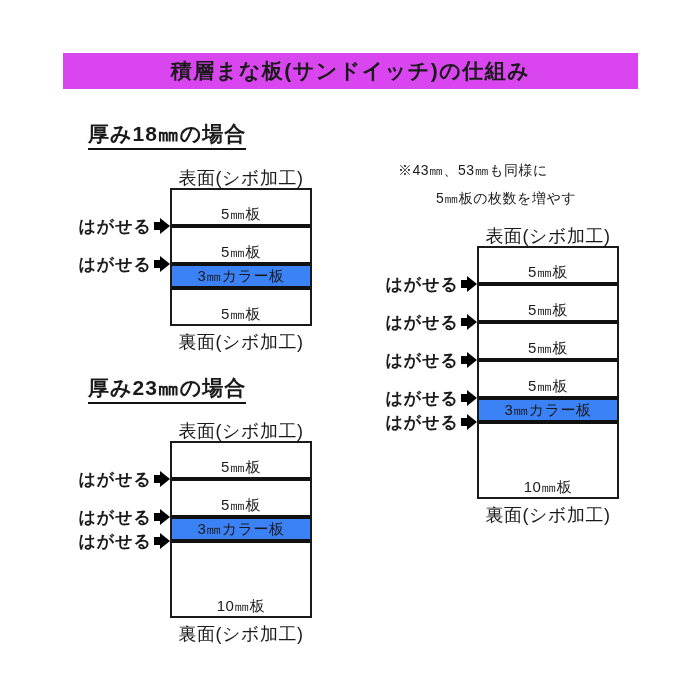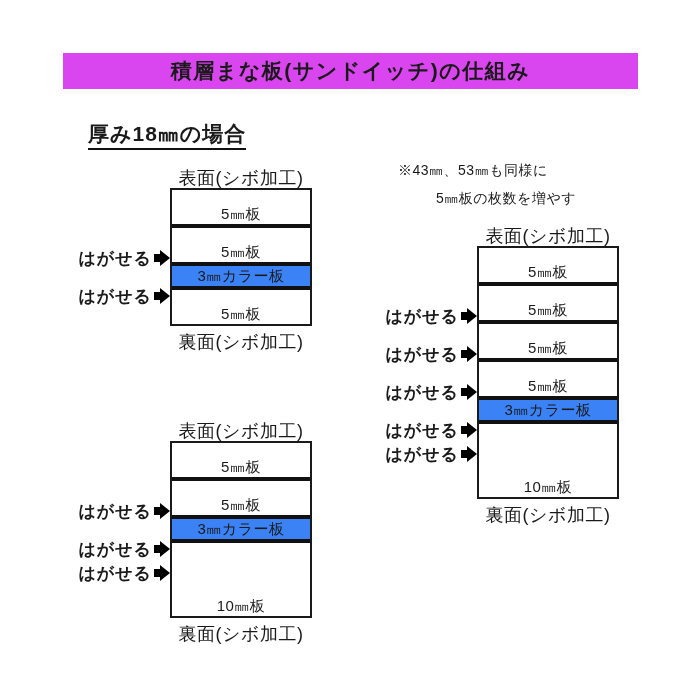--- a/index.html
+++ b/index.html
@@ -36,21 +36,20 @@
   #stack0{left:170px;top:188px;}
   #stack1{left:170px;top:441px;}
   #stack2{left:477px;top:246px;}
   .stack{border:2px solid #1a1a1a;background:#fff;}
   .layer{display:flex;align-items:flex-end;justify-content:center;font-size:15px;letter-spacing:0.5px;}
   .layer.color{background:#3b82f6;}
   .divider{height:4px;background:#111;}
   .peel{
     position:absolute;right:100%;height:22px;display:flex;align-items:center;
     white-space:nowrap;
-    margin-top:32px;
   }
   .peel-text{font-size:17px;font-weight:700;letter-spacing:1px;margin-right:2px;}
   .arrow-icon{display:inline-flex;align-items:center;}
   .arrow-tail{width:6px;height:8px;background:#000;}
   .arrow-head{
     width:0;height:0;border-top:8px solid transparent;
     border-bottom:8px solid transparent;border-left:10px solid #000;
   }
 </style>
 </head>
@@ -92,20 +91,21 @@
       <div class="peel" style="top: 65px;">
         <span class="peel-text">はがせる</span>
         <span class="arrow-icon">
           <span class="arrow-tail"></span>
           <span class="arrow-head"></span>
         </span>
       </div>
     </div>
   <div class="face-label" id="back0">裏面(シボ加工)</div>
 
+  <div class="heading" id="h1">厚み23㎜の場合</div>
   <div class="face-label" id="front1">表面(シボ加工)</div>
   <div class="stackwrap" id="stack1">
     <div class="stack">
         <div class="layer" style="height: 34px;">
           <span>5㎜板</span>
         </div>
         <div class="divider"></div>
         <div class="layer" style="height: 34px;">
           <span>5㎜板</span>
         </div>

